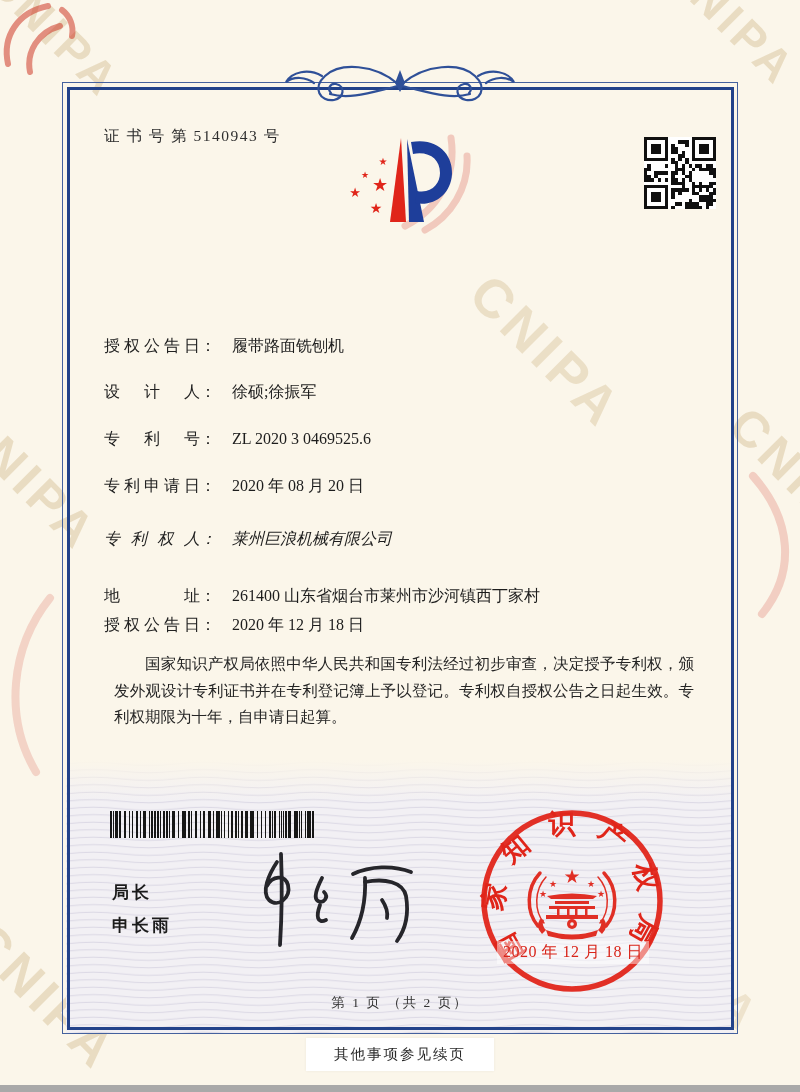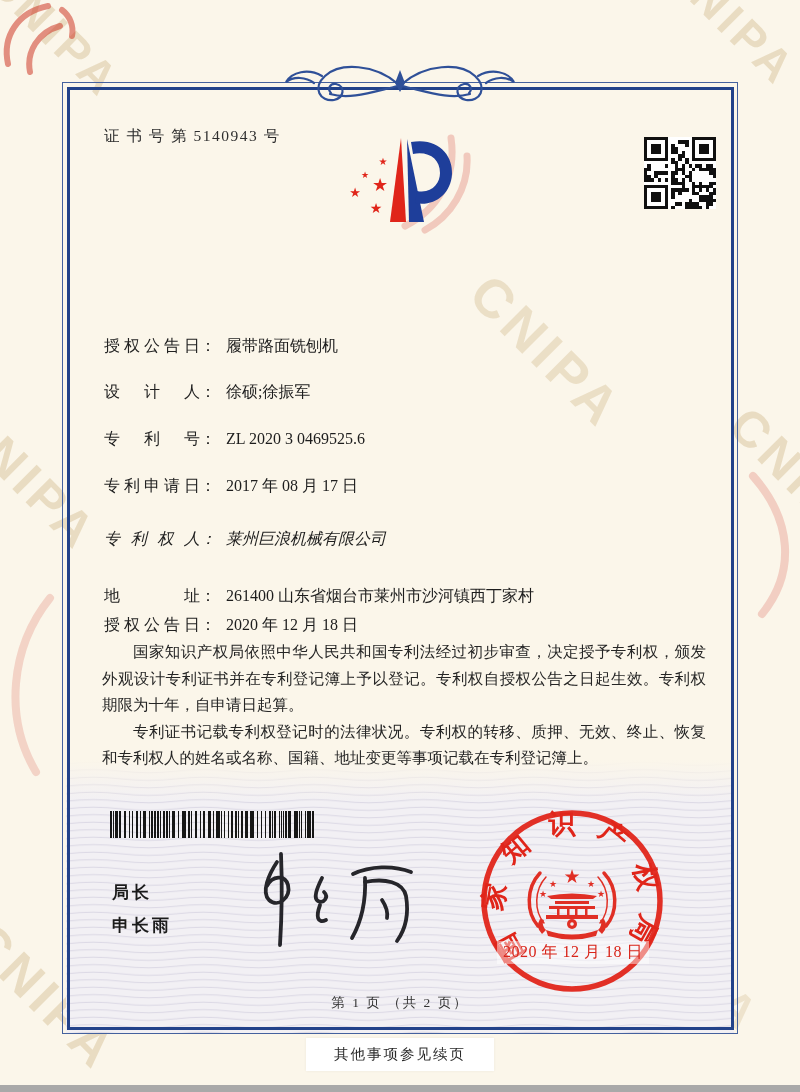--- a/index.html
+++ b/index.html
@@ -36,26 +36,26 @@
     background:#fff; z-index:3;}
   .qr div{background:transparent;}
   .qr div.on{background:#101010;}
   .doc-title{position:absolute; left:0; top:233px; width:100%; text-align:center;
     font-size:34px; font-weight:bold; letter-spacing:7px; color:#111; z-index:3;}
   
   .fields{position:absolute; left:104px; top:336px; width:604px; z-index:3; font-size:16px;}
   .frow{position:absolute; left:0; height:22px; white-space:nowrap;}
   .flabel{display:inline-block; width:96px; text-align:justify; text-align-last:justify; color:#222;}
   .fcolon{display:inline-block; color:#222;}
-  .fvalue{margin-left:10px; color:#1d1d1d;}
+  .fvalue{margin-left:16px; color:#1d1d1d;}
   .fpair2{position:absolute; left:284px; top:0; white-space:nowrap;}
   
   .paras{position:absolute; left:102px; top:639px; width:604px; z-index:3;
     font-size:15.5px; line-height:26.5px; color:#252525; text-align:justify;}
-  .paras p{margin:0; text-indent:2em;}
+  .paras p{margin:12px; text-indent:2em;}
   
   .barcode{position:absolute; left:110px; top:811px; width:212px; height:27px;
     display:flex; align-items:stretch; z-index:3;}
   .barcode i{display:block; background:#161616; height:100%;}
   .barcode i.sp{background:transparent;}
   
   .signer{position:absolute; left:112px; top:876px; z-index:3;
     font-family:"Liberation Sans","DejaVu Sans",sans-serif;
     font-size:17px; font-weight:600; color:#1b1b1b; letter-spacing:3px; line-height:33px;}
   .signature{position:absolute; left:225px; top:848px; z-index:3;}
@@ -598,36 +598,35 @@
     <div class="frow" style="top:0;">
       <span class="flabel">授权公告日</span><span class="fcolon">：</span><span class="fvalue">履带路面铣刨机</span>
     </div>
     <div class="frow" style="top:46px;">
       <span class="flabel">设计人</span><span class="fcolon">：</span><span class="fvalue">徐硕;徐振军</span>
     </div>
     <div class="frow" style="top:93px;">
       <span class="flabel">专利号</span><span class="fcolon">：</span><span class="fvalue">ZL 2020 3 0469525.6</span>
     </div>
     <div class="frow" style="top:140px;">
-      <span class="flabel">专利申请日</span><span class="fcolon">：</span><span class="fvalue">2017 年 08 月 17 日</span>
+      <span class="flabel">专利申请日</span><span class="fcolon">：</span><span class="fvalue">2020 年 08 月 20 日</span>
     </div>
     <div class="frow" style="top:193px;font-style:italic;">
       <span class="flabel">专利权人</span><span class="fcolon">：</span><span class="fvalue">莱州巨浪机械有限公司</span>
     </div>
     <div class="frow" style="top:250px;">
       <span class="flabel">地址</span><span class="fcolon">：</span><span class="fvalue">261400 山东省烟台市莱州市沙河镇西丁家村</span>
     </div>
     <div class="frow" style="top:279px; width:604px;">
       <span class="flabel">授权公告日</span><span class="fcolon">：</span><span class="fvalue">2020 年 12 月 18 日</span>
     </div>
   </div>
 
   <div class="paras">
     <p>国家知识产权局依照中华人民共和国专利法经过初步审查，决定授予专利权，颁发外观设计专利证书并在专利登记簿上予以登记。专利权自授权公告之日起生效。专利权期限为十年，自申请日起算。</p>
-    <p>专利证书记载专利权登记时的法律状况。专利权的转移、质押、无效、终止、恢复和专利权人的姓名或名称、国籍、地址变更等事项记载在专利登记簿上。</p>
   </div>
 
   <div class="barcode" id="barcode">
       <i style="width: 2px;"></i>
       <i class="sp" style="width: 1px;"></i>
       <i style="width: 1px;"></i>
       <i class="sp" style="width: 1px;"></i>
       <i style="width: 3px;"></i>
       <i class="sp" style="width: 1px;"></i>
       <i style="width: 2px;"></i>

